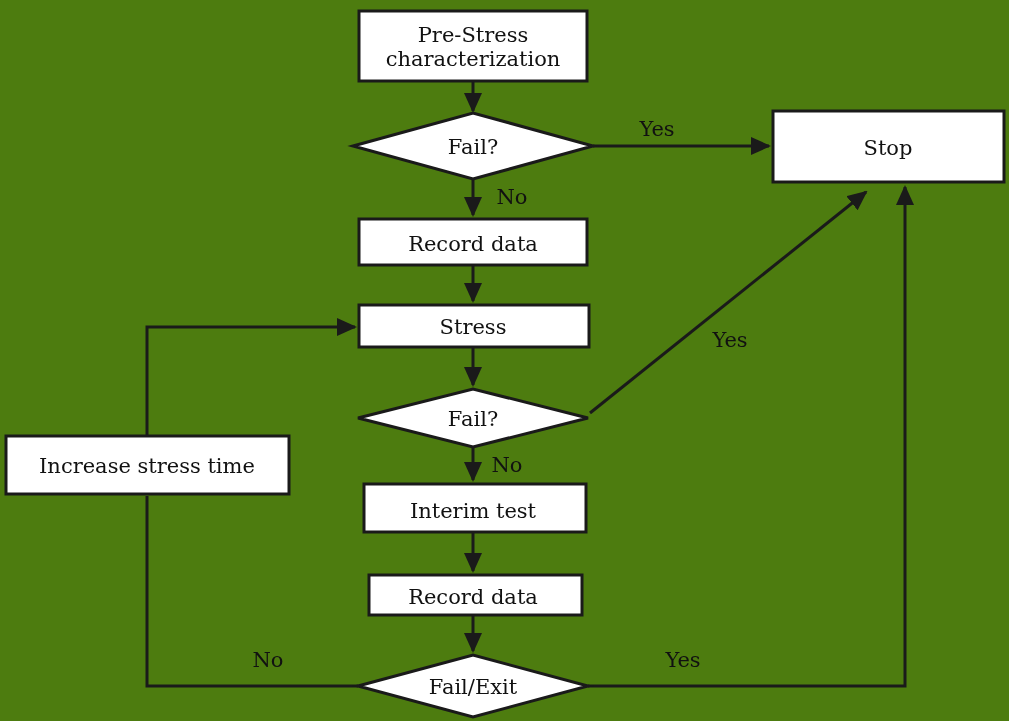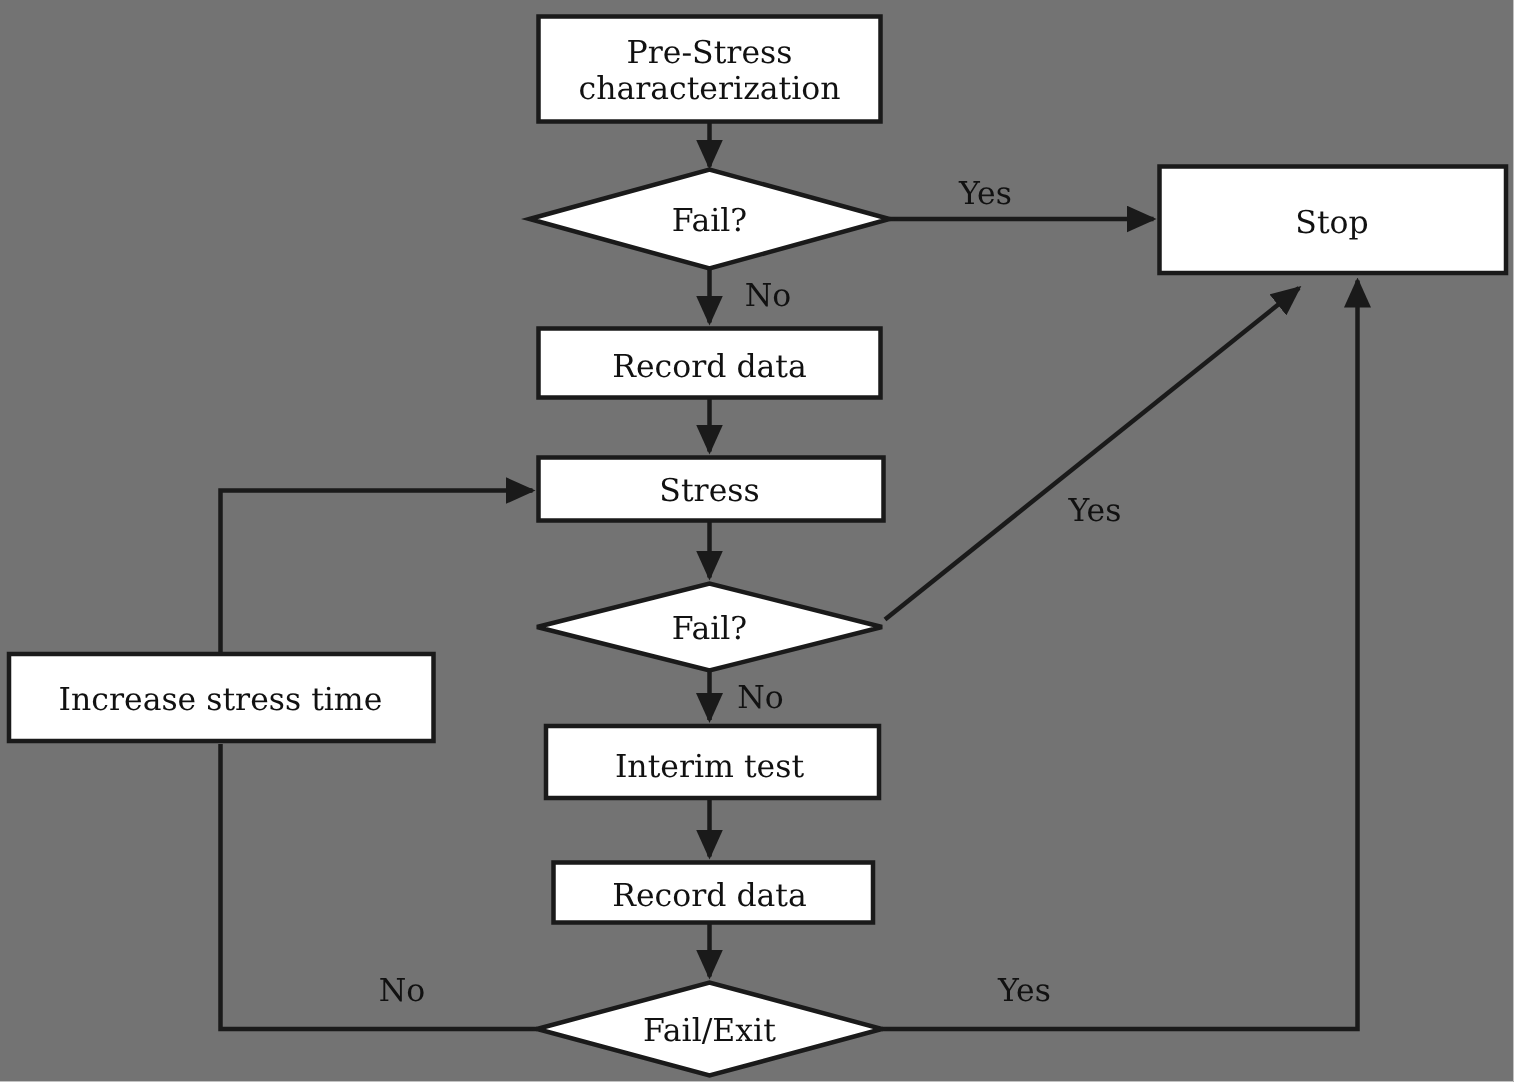--- a/index.html
+++ b/index.html
@@ -4,21 +4,21 @@
 <style>
   html, body {
     margin: 0;
     padding: 0;
     background: #ffffff;
   }
   .canvas {
     position: relative;
     width: 1009px;
     height: 721px;
-    background: #737373;
+    background: #4d7c0f;
     font-family: "DejaVu Serif", serif;
     overflow: hidden;
   }
   svg {
     display: block;
   }
   .shape {
     fill: #ffffff;
     stroke: #1a1a1a;
     stroke-width: 3;

